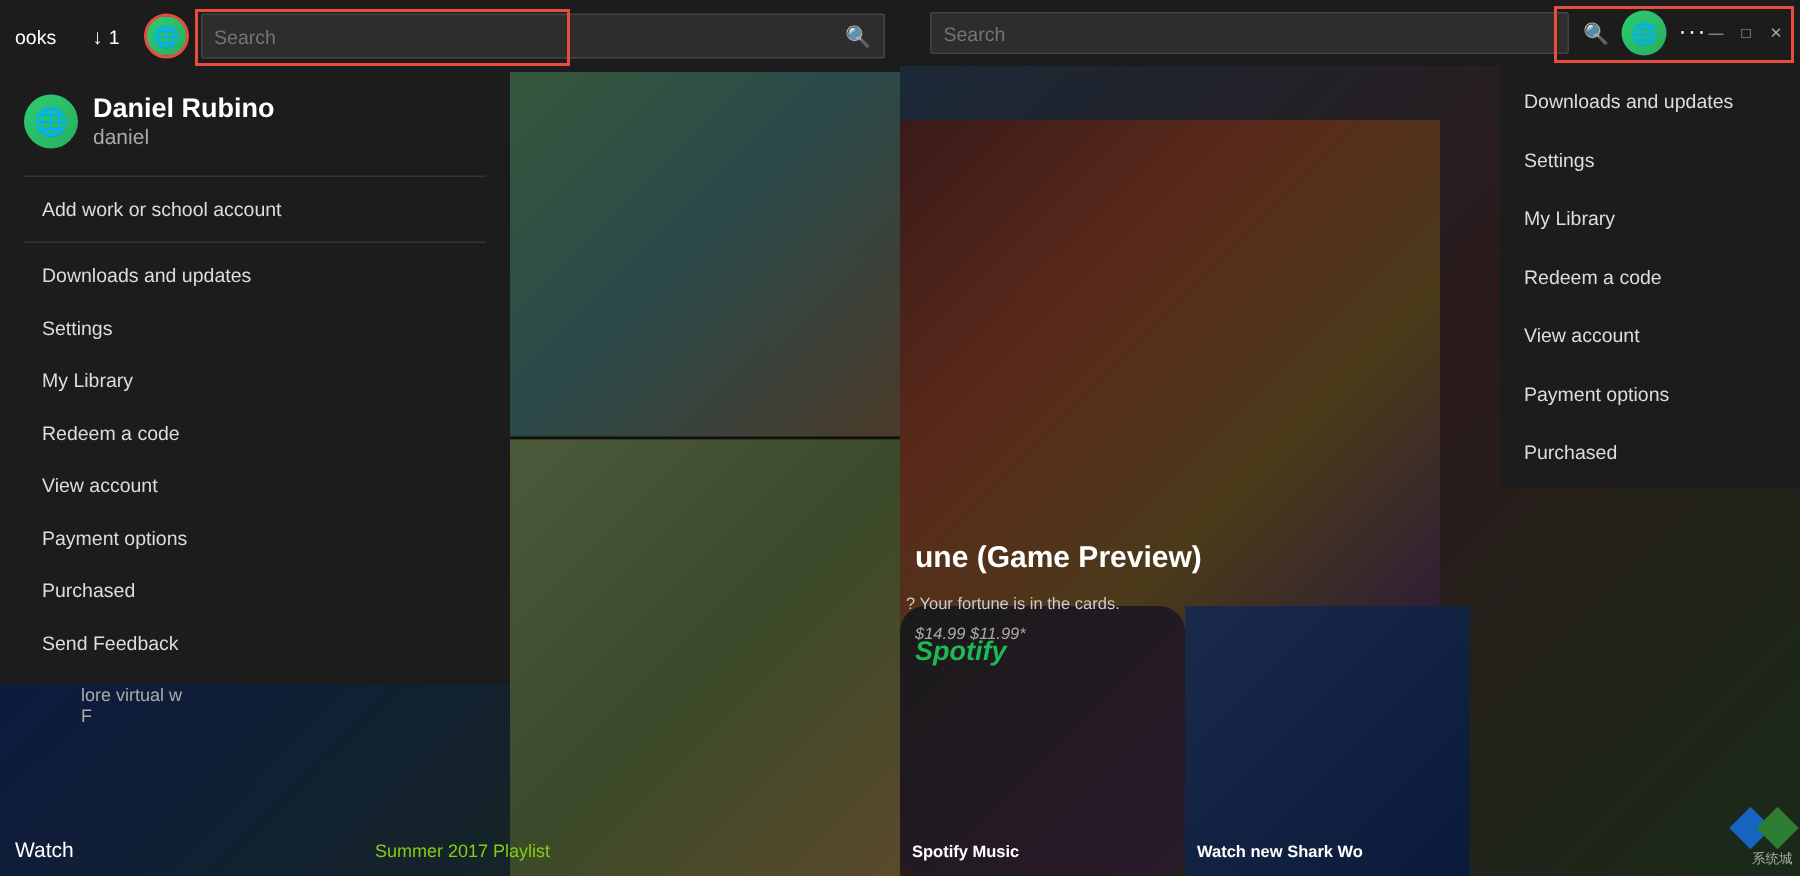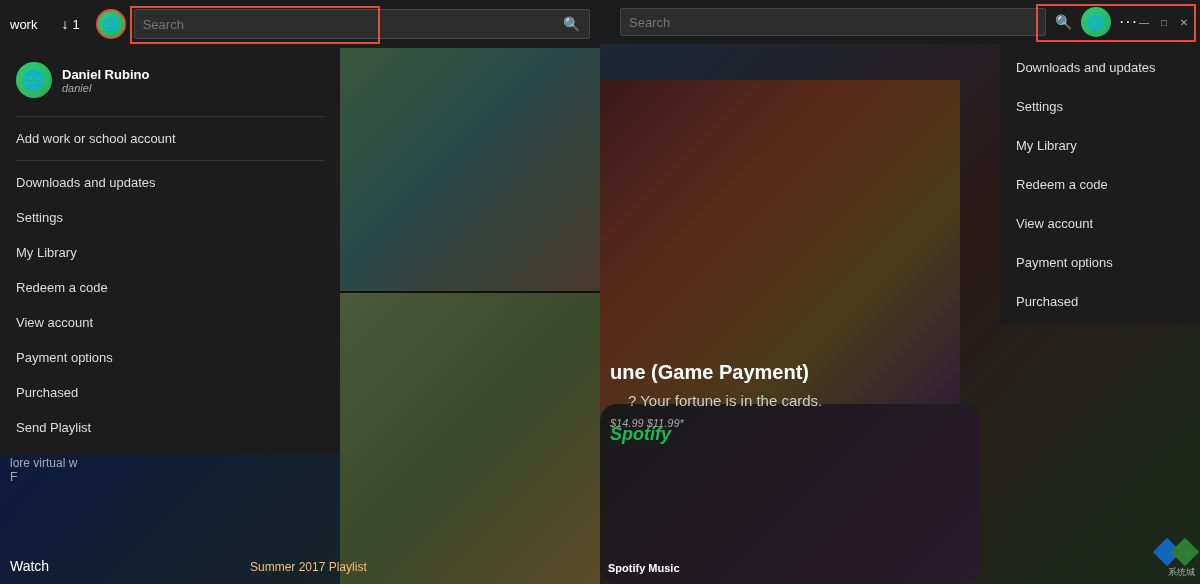--- a/index.html
+++ b/index.html
@@ -154,38 +154,37 @@
       font-size: 18px;
     }
 
     .dropdown-user-info {
       display: flex;
       flex-direction: column;
     }
 
     .dropdown-user-name {
       color: #fff;
-      font-size: 13px;
+      font-size: 18px;
       font-weight: 600;
     }
 
     .dropdown-user-sub {
       color: #aaa;
-      font-size: 11px;
-      font-style: italic;
+      font-size: 14px;
     }
 
     .dropdown-divider {
       height: 1px;
       background: #333;
       margin: 4px 16px;
     }
 
     .dropdown-item {
-      padding: 10px 16px;
+      padding: 10px 28px;
       color: #ddd;
       font-size: 13px;
       cursor: pointer;
       display: block;
       text-decoration: none;
     }
 
     
     .left-game-text {
       position: absolute;
@@ -197,36 +196,37 @@
 
     .left-game-big {
       font-size: 28px;
       font-weight: bold;
       color: #fff;
     }
 
     .left-game-small {
       font-size: 12px;
       color: #aaa;
+      margin-left: 44px;
     }
 
     .left-killer-label {
       position: absolute;
       bottom: 10px;
       left: 10px;
       color: #fff;
       font-size: 14px;
       z-index: 5;
     }
 
     .left-summer-label {
       position: absolute;
       bottom: 10px;
       left: 250px;
-      color: #fdba74;
+      color: #84cc16;
       font-size: 12px;
       z-index: 12;
     }
 
     
     .right-panel {
       position: absolute;
       left: 600px; top: 0;
       width: 600px;
       height: 584px;
@@ -255,23 +255,23 @@
       left: 10px;
       color: #fff;
       font-size: 20px;
       font-weight: bold;
       z-index: 5;
     }
 
     .right-game-desc {
       position: absolute;
       bottom: 175px;
-      left: 28px;
+      left: 4px;
       color: #ccc;
-      font-size: 15px;
+      font-size: 11px;
       z-index: 5;
     }
 
     .right-game-price {
       position: absolute;
       bottom: 155px;
       left: 10px;
       color: #aaa;
       font-size: 11px;
       z-index: 5;
@@ -472,21 +472,21 @@
   <div class="left-game-text">
     <div class="left-game-big">RO</div>
     <div class="left-game-small">lore virtual w</div>
     <div class="left-game-small">F</div>
   </div>
 
   <div class="left-killer-label">Watch</div>
   <div class="left-summer-label">Summer 2017 Playlist</div>
 
   <div class="left-titlebar">
-    <span class="left-app-title">work</span>
+    <span class="left-app-title">ooks</span>
     <div class="download-btn">
       <span style="font-size:14px;">↓</span>
       <span>1</span>
     </div>
     <div class="avatar-icon">
       <span style="font-size:14px;">🌐</span>
     </div>
     <div class="search-box-left">
       <input type="text" placeholder="Search" style="">
       <span class="icon-search">🔍</span>
@@ -508,37 +508,40 @@
     <div class="dropdown-divider"></div>
     <a class="dropdown-item">Add work or school account</a>
     <div class="dropdown-divider"></div>
     <a class="dropdown-item">Downloads and updates</a>
     <a class="dropdown-item">Settings</a>
     <a class="dropdown-item">My Library</a>
     <a class="dropdown-item">Redeem a code</a>
     <a class="dropdown-item">View account</a>
     <a class="dropdown-item">Payment options</a>
     <a class="dropdown-item">Purchased</a>
-    <a class="dropdown-item">Send Playlist</a>
+    <a class="dropdown-item">Send Feedback</a>
   </div>
 </div>
 
 <div class="right-panel">
   <div class="right-bg"></div>
 
   <div class="right-main-game"></div>
 
-  <div class="right-game-title">une (Game Payment)</div>
+  <div class="right-game-title">une (Game Preview)</div>
   <div class="right-game-desc">? Your fortune is in the cards.</div>
   <div class="right-game-price">$14.99  $11.99*</div>
 
   <div class="right-bottom-tiles">
     <div class="right-tile right-tile-spotify">
       <div class="spotify-logo">Spotify</div>
       <div class="right-tile-label">Spotify Music</div>
+    </div>
+    <div class="right-tile right-tile-shark">
+      <div class="right-tile-label">Watch new Shark Wo</div>
     </div>
   </div>
 
   <div class="right-titlebar">
     <div class="right-search-area">
       <div class="right-search-box">
         <input type="text" placeholder="Search" style="">
       </div>
     </div>
     <div class="right-icons">

